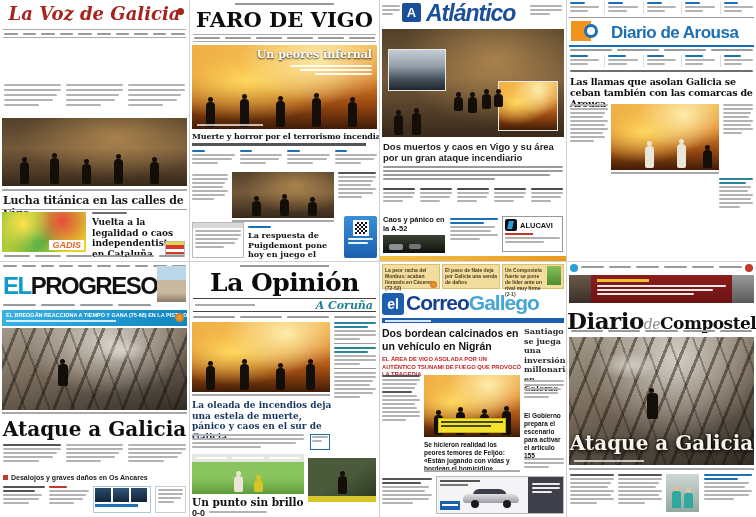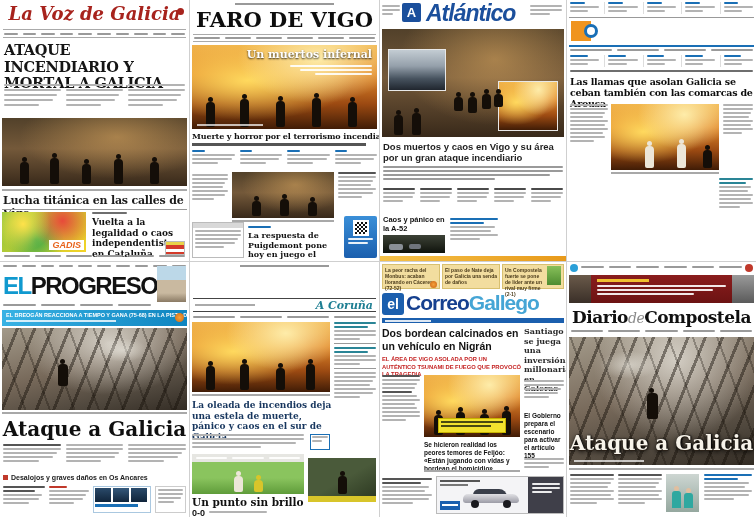--- a/index.html
+++ b/index.html
@@ -55,21 +55,20 @@
         <i></i>
         <i></i>
         <i></i>
         <i></i>
         <i></i>
         <i></i>
         <i></i>
         <i></i>
         <i></i>
       </div>
-    <div class="abs serif" style="left:4px;right:4px;top:42px;font-weight:900;font-size:14.5px;line-height:16.5px;letter-spacing:-0.3px;color:#151515">ATAQUE INCENDIARIO Y MORTAL A GALICIA</div>
     <div class="abs cols" style="left:4px;right:4px;top:84px">
       <div class="col lines">
           <i></i>
           <i></i>
           <i></i>
           <i></i>
           <i></i>
         </div>
       <div class="col lines">
           <i></i>
@@ -122,21 +121,21 @@
     <div class="abs serif" style="left:0;right:0;top:7px;text-align:center;font-weight:900;font-size:21px;color:#0d0d0d">FARO DE VIGO</div>
     <div class="abs hbars" style="left:3px;right:3px;top:34px;height:8px;border-top:1px solid #aaa;border-bottom:1px solid #aaa;padding:2px 1px">
         <i></i>
         <i></i>
         <i></i>
         <i></i>
         <i></i>
         <i></i>
       </div>
     <div class="photo ph-fire" style="left:2px;right:2px;top:45px;height:84px">
-      <span class="abs serif" style="right:5px;top:3px;font-weight:800;font-size:11px;color:#fff;text-shadow:0 1px 2px rgba(0,0,0,.85)">Un muertos infernal</span>
+      <span class="abs serif" style="right:5px;top:3px;font-weight:800;font-size:11px;color:#fff;text-shadow:0 1px 2px rgba(0,0,0,.85)">Un peores infernal</span>
       <div class="abs lines white rlines tight" style="right:5px;top:20px;width:82px">
           <i></i>
           <i style="width:88%"></i>
           <i style="width:70%"></i>
         </div>
       <span class="fig" style="left:14px;height:25px"></span>
         <span class="fig" style="left:48px;height:28px"></span>
       <span class="fig" style="left:84px;height:26px"></span>
         <span class="fig" style="left:120px;height:29px"></span>
       <span class="fig" style="left:156px;height:25px"></span>
@@ -289,20 +288,33 @@
       </div>
     </div>
     <div class="abs lines tight" style="left:70px;top:218px;width:48px">
         <i style="background:#1a6fb5"></i>
         <i style="background:#1a6fb5;width:70%"></i>
         <i></i>
         <i></i>
         <i></i>
         <i></i>
       </div>
+    <div class="abs" style="left:122px;top:216px;width:61px;height:36px;border:1px solid #999;padding:2px">
+      <div style="display:flex;gap:3px;align-items:center">
+        <span style="position:relative;width:12px;height:12px;background:#111;border-radius:2px;display:inline-block">
+            <span class="abs" style="left:3px;top:2px;width:5px;height:8px;background:#2a9fd8;transform:skewX(-12deg)"></span>
+          </span>
+        <span style="font-weight:800;font-size:7.5px;color:#111">ALUCAVI</span>
+      </div>
+      <div style="width:28px;height:2px;background:#c0392b;margin:2px 0"></div>
+      <div class="lines tight">
+          <i></i>
+          <i style="width:70%"></i>
+        </div>
+    </div>
     <div class="abs" style="left:0;right:0;bottom:0;height:5px;background:linear-gradient(90deg,#f5c24a,#e89a1a)"></div>
   </div>
 
   <div class="paper" style="left:567px;top:0;width:189px;height:261px">
     <div class="abs cols" style="left:3px;right:3px;top:2px">
       <div class="col lines tight">
           <i style="background:#1a6fb5;width:50%"></i>
           <i></i>
           <i></i>
         </div>
@@ -324,20 +336,21 @@
       <div class="col lines tight" style="border-left:1px solid #ddd;padding-left:3px">
           <i style="background:#1a6fb5;width:50%"></i>
           <i></i>
           <i></i>
         </div>
     </div>
     <div class="abs hairline" style="left:2px;right:2px;top:17px"></div>
     <div class="abs" style="left:4px;top:21px;width:20px;height:20px;background:#f0941e">
       <span class="abs" style="right:-7px;top:3px;width:14px;height:14px;background:#fff;border:3px solid #1a6fb5;border-radius:50%"></span>
     </div>
+    <div class="abs" style="left:44px;top:23px;font-weight:900;font-size:17px;letter-spacing:-0.5px;color:#1a6fb5">Diario de Arousa</div>
     <div class="abs" style="left:2px;right:2px;top:45px;border-top:2px solid #1a6fb5"></div>
     <div class="abs hbars" style="left:3px;right:3px;top:49px">
         <i></i>
         <i></i>
         <i></i>
         <i></i>
       </div>
     <div class="abs cols" style="left:3px;right:3px;top:55px">
       <div class="col lines tight">
           <i style="background:#1a6fb5;width:60%"></i>
@@ -496,20 +509,21 @@
     <div class="abs lines tight" style="left:155px;top:224px;width:31px;border:1px solid #ccc;padding:2px;height:27px">
         <i></i>
         <i></i>
         <i></i>
         <i></i>
       </div>
   </div>
 
   <div class="paper" style="left:190px;top:262px;width:189px;height:255px">
     <div class="abs" style="left:50px;right:50px;top:3px;height:2px;background:#999"></div>
+    <div class="abs serif" style="left:0;right:0;top:6px;text-align:center;font-weight:900;font-size:25px;letter-spacing:-0.5px;color:#0b0b0b">La Opinión</div>
     <div class="abs" style="left:3px;right:3px;top:36px;border-top:1px solid #444;border-bottom:1px solid #444;height:14px">
       <span class="abs" style="left:2px;top:5px;width:60px;height:2px;background:#aaa"></span>
       <span class="abs serif" style="right:3px;top:0;font-style:italic;font-weight:800;font-size:11px;color:#1f7f93">A Coruña</span>
     </div>
     <div class="abs hbars" style="left:3px;right:3px;top:54px">
         <i></i>
         <i></i>
         <i></i>
         <i></i>
       </div>
@@ -689,21 +703,21 @@
       <div class="abs" style="left:28px;right:28px;top:4px">
         <div style="width:52px;height:3px;background:#f0c030;margin-bottom:3px"></div>
         <div class="lines white tight">
             <i></i>
             <i style="width:90%"></i>
             <i style="width:75%"></i>
           </div>
       </div>
     </div>
     <div class="abs serif" style="left:0;right:0;top:45px;text-align:center;letter-spacing:-0.5px">
-      <span style="font-weight:900;font-size:17px;color:#101010">Diario</span><span style="font-style:italic;font-size:14px;color:#8a8a8a">de</span><span style="font-weight:900;font-size:17px;color:#101010">Compostela</span>
+      <span style="font-weight:900;font-size:23px;color:#101010">Diario</span><span style="font-style:italic;font-size:14px;color:#8a8a8a">de</span><span style="font-weight:900;font-size:17px;color:#101010">Compostela</span>
     </div>
     <div class="abs hbars" style="left:4px;right:4px;top:68px">
         <i></i>
         <i></i>
         <i></i>
         <i></i>
         <i></i>
       </div>
     <div class="photo ph-rubble" style="left:2px;right:2px;top:75px;height:128px">
       <div class="beams"></div>

